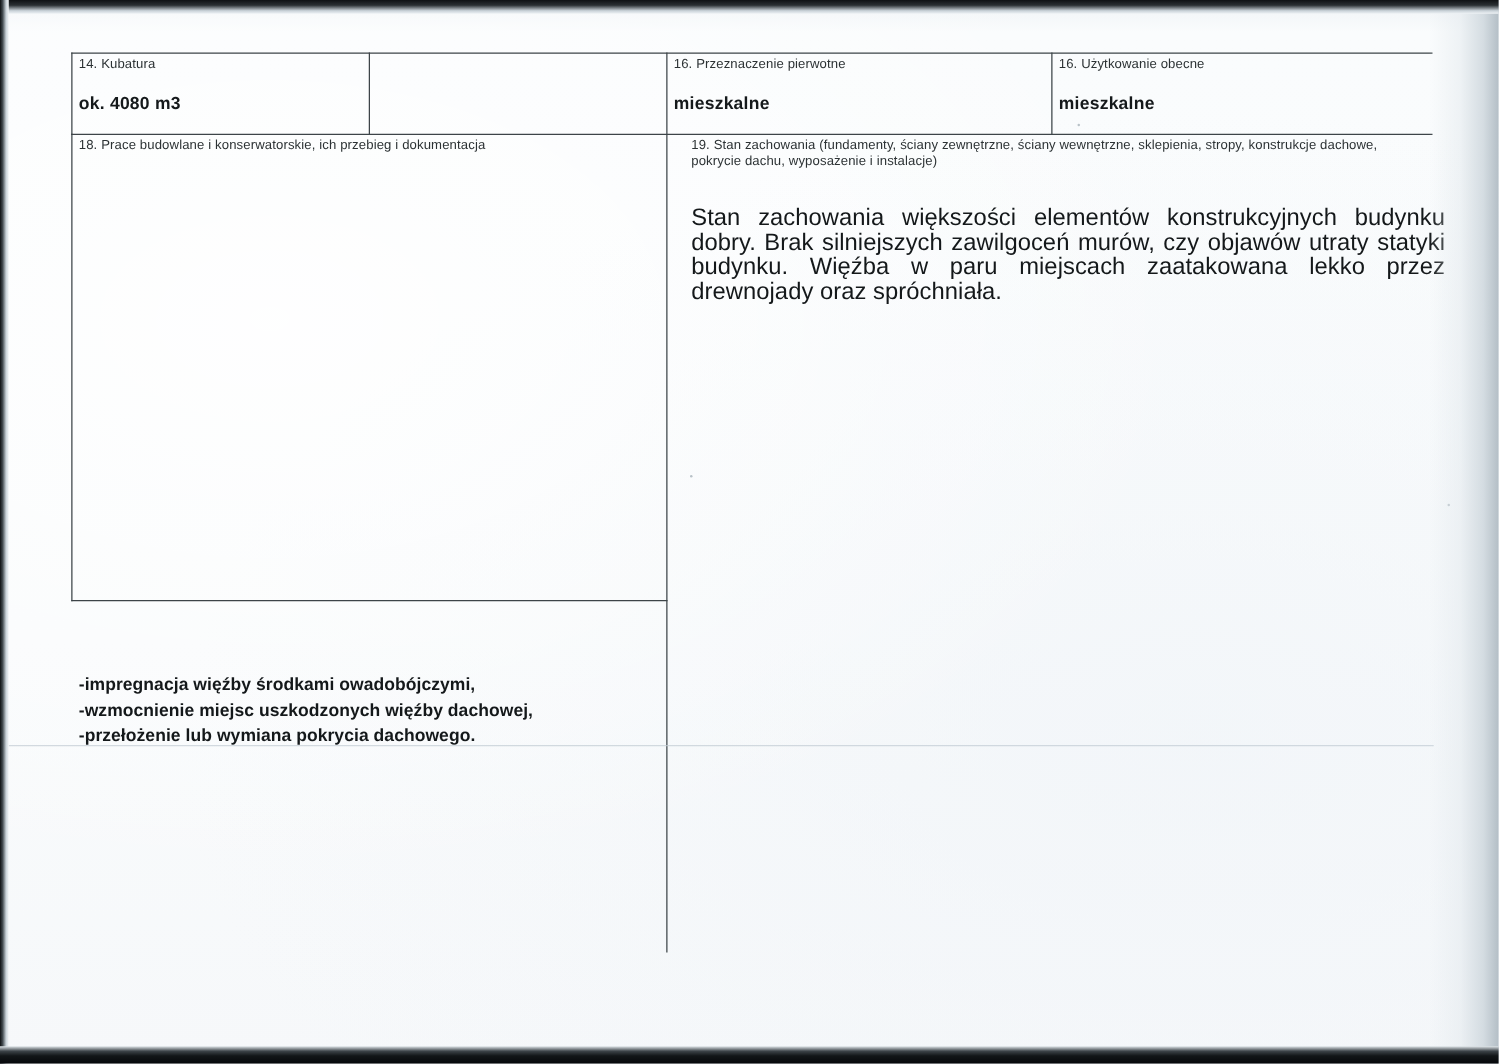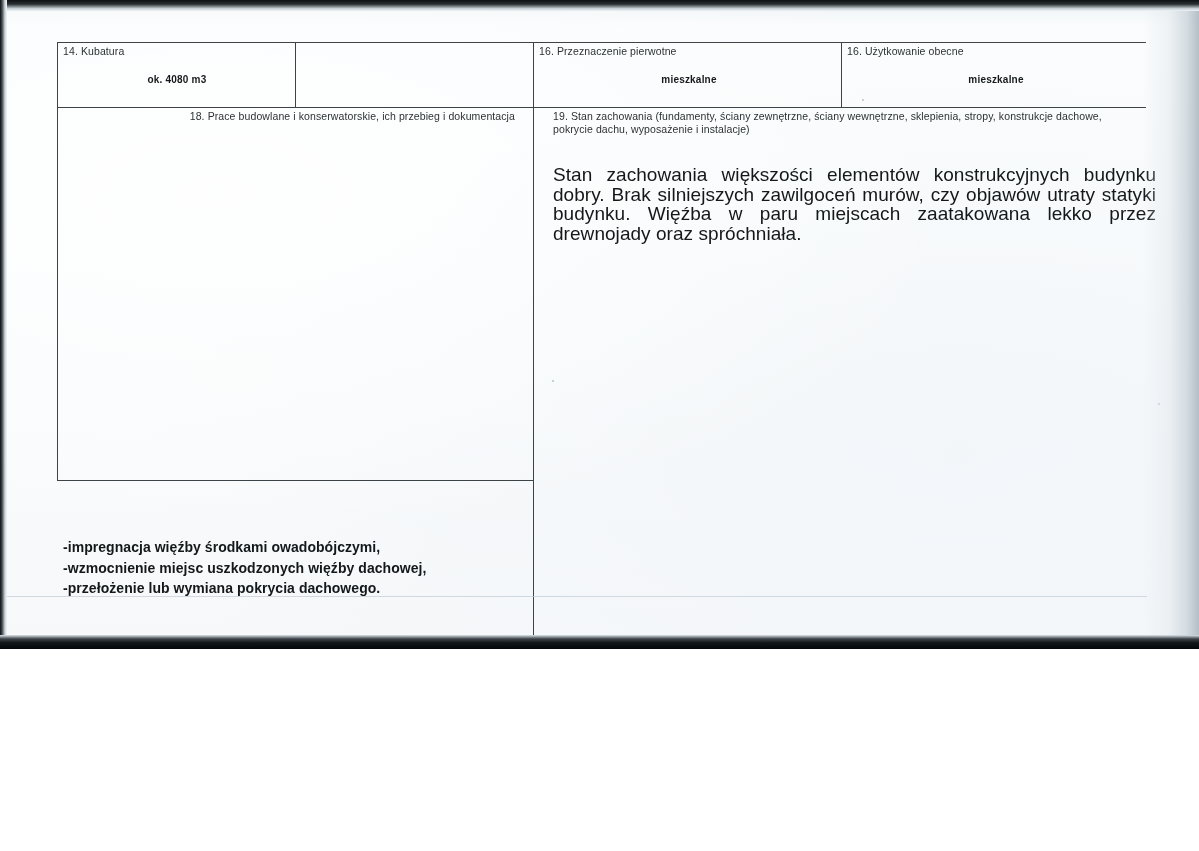--- a/index.html
+++ b/index.html
@@ -11,21 +11,21 @@
     width: 1199px;
     height: 851px;
     overflow: hidden;
     font-family: "Liberation Sans", sans-serif;
   }
 
   
   #scan {
     position: relative;
     width: 1199px;
-    height: 649px;
+    height: 851px;
     background: #f8fafb;
     overflow: hidden;
   }
   
   #paper-tint {
     position: absolute;
     left: 0; top: 0; right: 0; bottom: 0;
     background:
       linear-gradient(180deg, #eef2f5 0px, #fafcfd 26px, #f9fbfc 60%, #f6f8fa 100%);
     pointer-events: none;
@@ -78,24 +78,23 @@
     box-sizing: border-box;
   }
   .field-label {
     font-size: 10.5px;
     line-height: 13px;
     color: #2c3234;
     letter-spacing: 0.1px;
     white-space: pre-line;
   }
   .field-value {
-    font-size: 10px;
+    font-size: 14px;
     font-weight: bold;
     color: #15191b;
-    text-align: center;
     letter-spacing: 0.2px;
   }
   .body-text {
     font-size: 19px;
     font-weight: normal;
     line-height: 19.5px;
     color: #14181a;
     text-align: justify;
     text-align-last: left;
     letter-spacing: 0.05px;
@@ -146,21 +145,21 @@
     <div class="cell" style="left:539px; top:45px; width:300px;">
       <div class="field-label">16. Przeznaczenie pierwotne</div>
       <div class="field-value" style="margin-top:16px;">mieszkalne</div>
     </div>
 
     <div class="cell" style="left:847px; top:45px; width:298px;">
       <div class="field-label">16. Użytkowanie obecne</div>
       <div class="field-value" style="margin-top:16px;">mieszkalne</div>
     </div>
 
-    <div class="cell" style="left:49px; top:110px; width:466px; height:366px;text-align:right;">
+    <div class="cell" style="left:63px; top:110px; width:466px; height:366px;">
       <div class="field-label">18. Prace budowlane i konserwatorskie, ich przebieg i dokumentacja</div>
       <div class="body-text" style="margin-top:18px;"></div>
     </div>
 
     <div class="cell" style="left:553px; top:110px; width:610px;">
       <div class="field-label">19. Stan zachowania (fundamenty, ściany zewnętrzne, ściany wewnętrzne, sklepienia, stropy, konstrukcje dachowe,
     pokrycie dachu, wyposażenie i instalacje)</div>
       <div class="body-text" style="margin-top:29px; width:603px;">Stan zachowania większości elementów konstrukcyjnych budynku dobry. Brak silniejszych zawilgoceń murów, czy objawów utraty statyki budynku. Więźba w paru miejscach zaatakowana lekko przez drewnojady oraz spróchniała.</div>
     </div>
 

